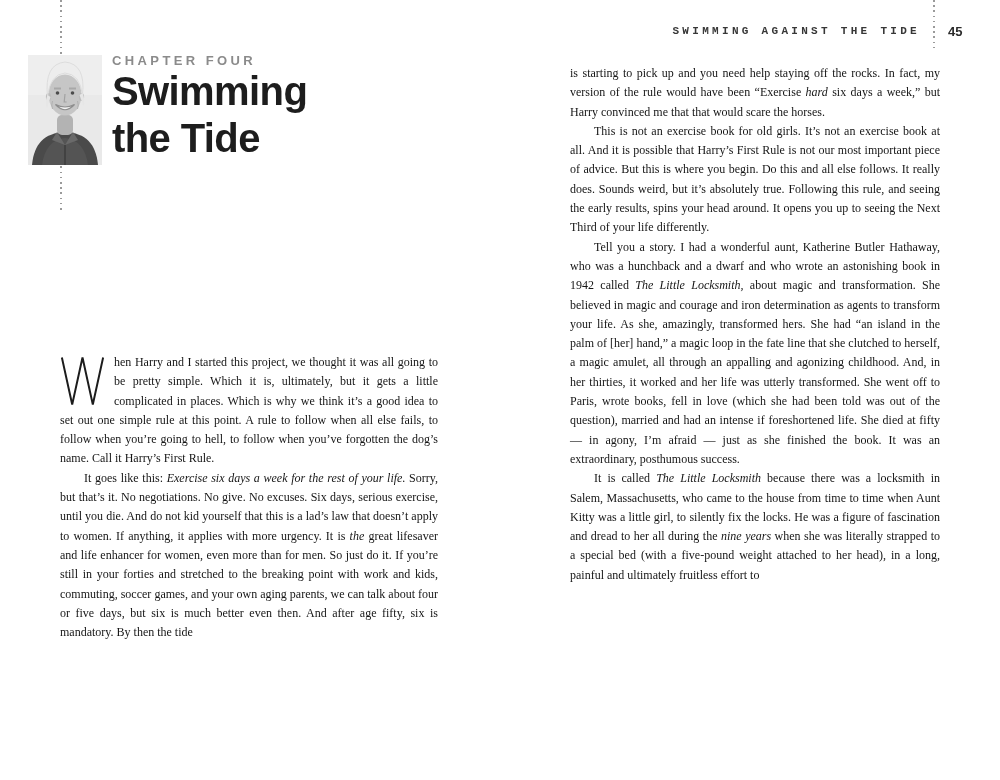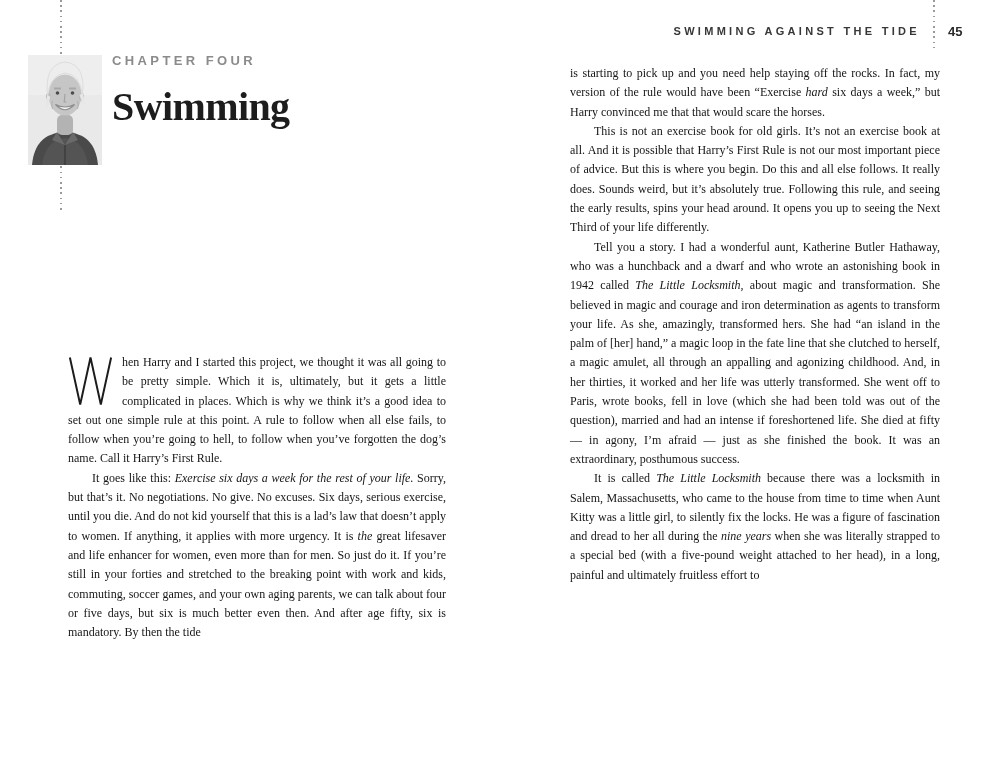--- a/index.html
+++ b/index.html
@@ -20,44 +20,43 @@
   
   .portrait { position:absolute; left:28px; top:55px; width:74px; height:110px; z-index:2; display:block; }
 
   
   .chap-head { position:absolute; left:112px; top:53px; z-index:2; }
   .kicker {
     font-family:"Liberation Sans", sans-serif; font-weight:700;
     font-size:13px; letter-spacing:3.4px; color:#8b8b8b;
   }
   .title {
-    margin-top:15px;
-    font-family:Liberation Serif, serif; font-weight:700;
+    font-family:Liberation Sans, sans-serif; font-weight:700;
     font-size:40px; line-height:47px; letter-spacing:-0.6px; color:#1d1d1d;
   }
 
   
   .running-head {
     position:absolute; top:25px; left:555px; width:365px; text-align:right;
-    font-family:Liberation Sans, sans-serif; font-weight:600;
+    font-family:Liberation Mono, monospace; font-weight:600;
     font-size:11px; letter-spacing:3.3px; color:#373737; white-space:nowrap;
   }
   .pageno {
     position:absolute; top:24px; left:948px;
     font-family:"Liberation Sans", sans-serif; font-weight:700;
     font-size:13px; color:#2b2b2b;
   }
 
   
   .body-col {
     position:absolute; text-align:justify; color:#151515;
     font-size:12px; line-height:19.3px;
     hyphens:auto; -webkit-hyphens:auto;
   }
-  .body-left  { left:68px;  top:353px; width:378px; }
+  .body-left  { left:60px;  top:353px; width:378px; }
   .body-right { left:570px; top:64px;  width:370px; }
   p.para { margin:0; }
   p.para.indent { text-indent:24px; }
   em { font-style:italic; }
 
   
   .dropcap { float:left; width:45px; height:50px; margin:3px 9px 0 0; }
 </style>
 </head>
 <body>
@@ -97,20 +96,21 @@
       <path d="M37,39 L36.2,47 L38.6,47" fill="none" stroke="#a2a2a2" stroke-width="1.2"></path>
       <path d="M27.5,49.5 Q37,60 46.5,49.5 Q37,54.5 27.5,49.5 Z" fill="#f4f4f4" stroke="#8e8e8e" stroke-width="1.2"></path>
       <path d="M24.5,46 Q23,50 24.5,54" fill="none" stroke="#b0b0b0" stroke-width="1"></path>
       <path d="M49.5,46 Q51,50 49.5,54" fill="none" stroke="#b0b0b0" stroke-width="1"></path>
     </svg>
 
     <div class="chap-head">
       <div class="kicker">CHAPTER FOUR</div>
       <div class="title">
         <div>Swimming</div>
+        <div>the Tide</div>
       </div>
     </div>
 
     <div class="body-col body-left">
       <svg class="dropcap" viewBox="0 0 48 52" xmlns="http://www.w3.org/2000/svg" aria-hidden="true">
         <polyline points="2,1 13,51 24,1 35,51 46,1" fill="none" stroke="#1c1c1c" stroke-width="2.1"></polyline>
       </svg>
       <div>
           <p class="para"><span>hen Harry and I started this project, we thought it was all going to be pretty simple. Which it is, ultimately, but it gets a little complicated in places. Which is why we think it’s a good idea to set out one simple rule at this point. A rule to follow when all else fails, to follow when you’re going to hell, to follow when you’ve forgotten the dog’s name. Call it Harry’s First Rule.</span></p>
           <p class="para indent"><span>It goes like this: </span><em>Exercise six days a week for the rest of your life.</em><span> Sorry, but that’s it. No negotiations. No give. No excuses. Six days, serious exercise, until you die. And do not kid yourself that this is a lad’s law that doesn’t apply to women. If anything, it applies with more urgency. It is </span><em>the</em><span> great lifesaver and life enhancer for women, even more than for men. So just do it. If you’re still in your forties and stretched to the breaking point with work and kids, commuting, soccer games, and your own aging parents, we can talk about four or five days, but six is much better even then. And after age fifty, six is mandatory. By then the tide</span></p>

